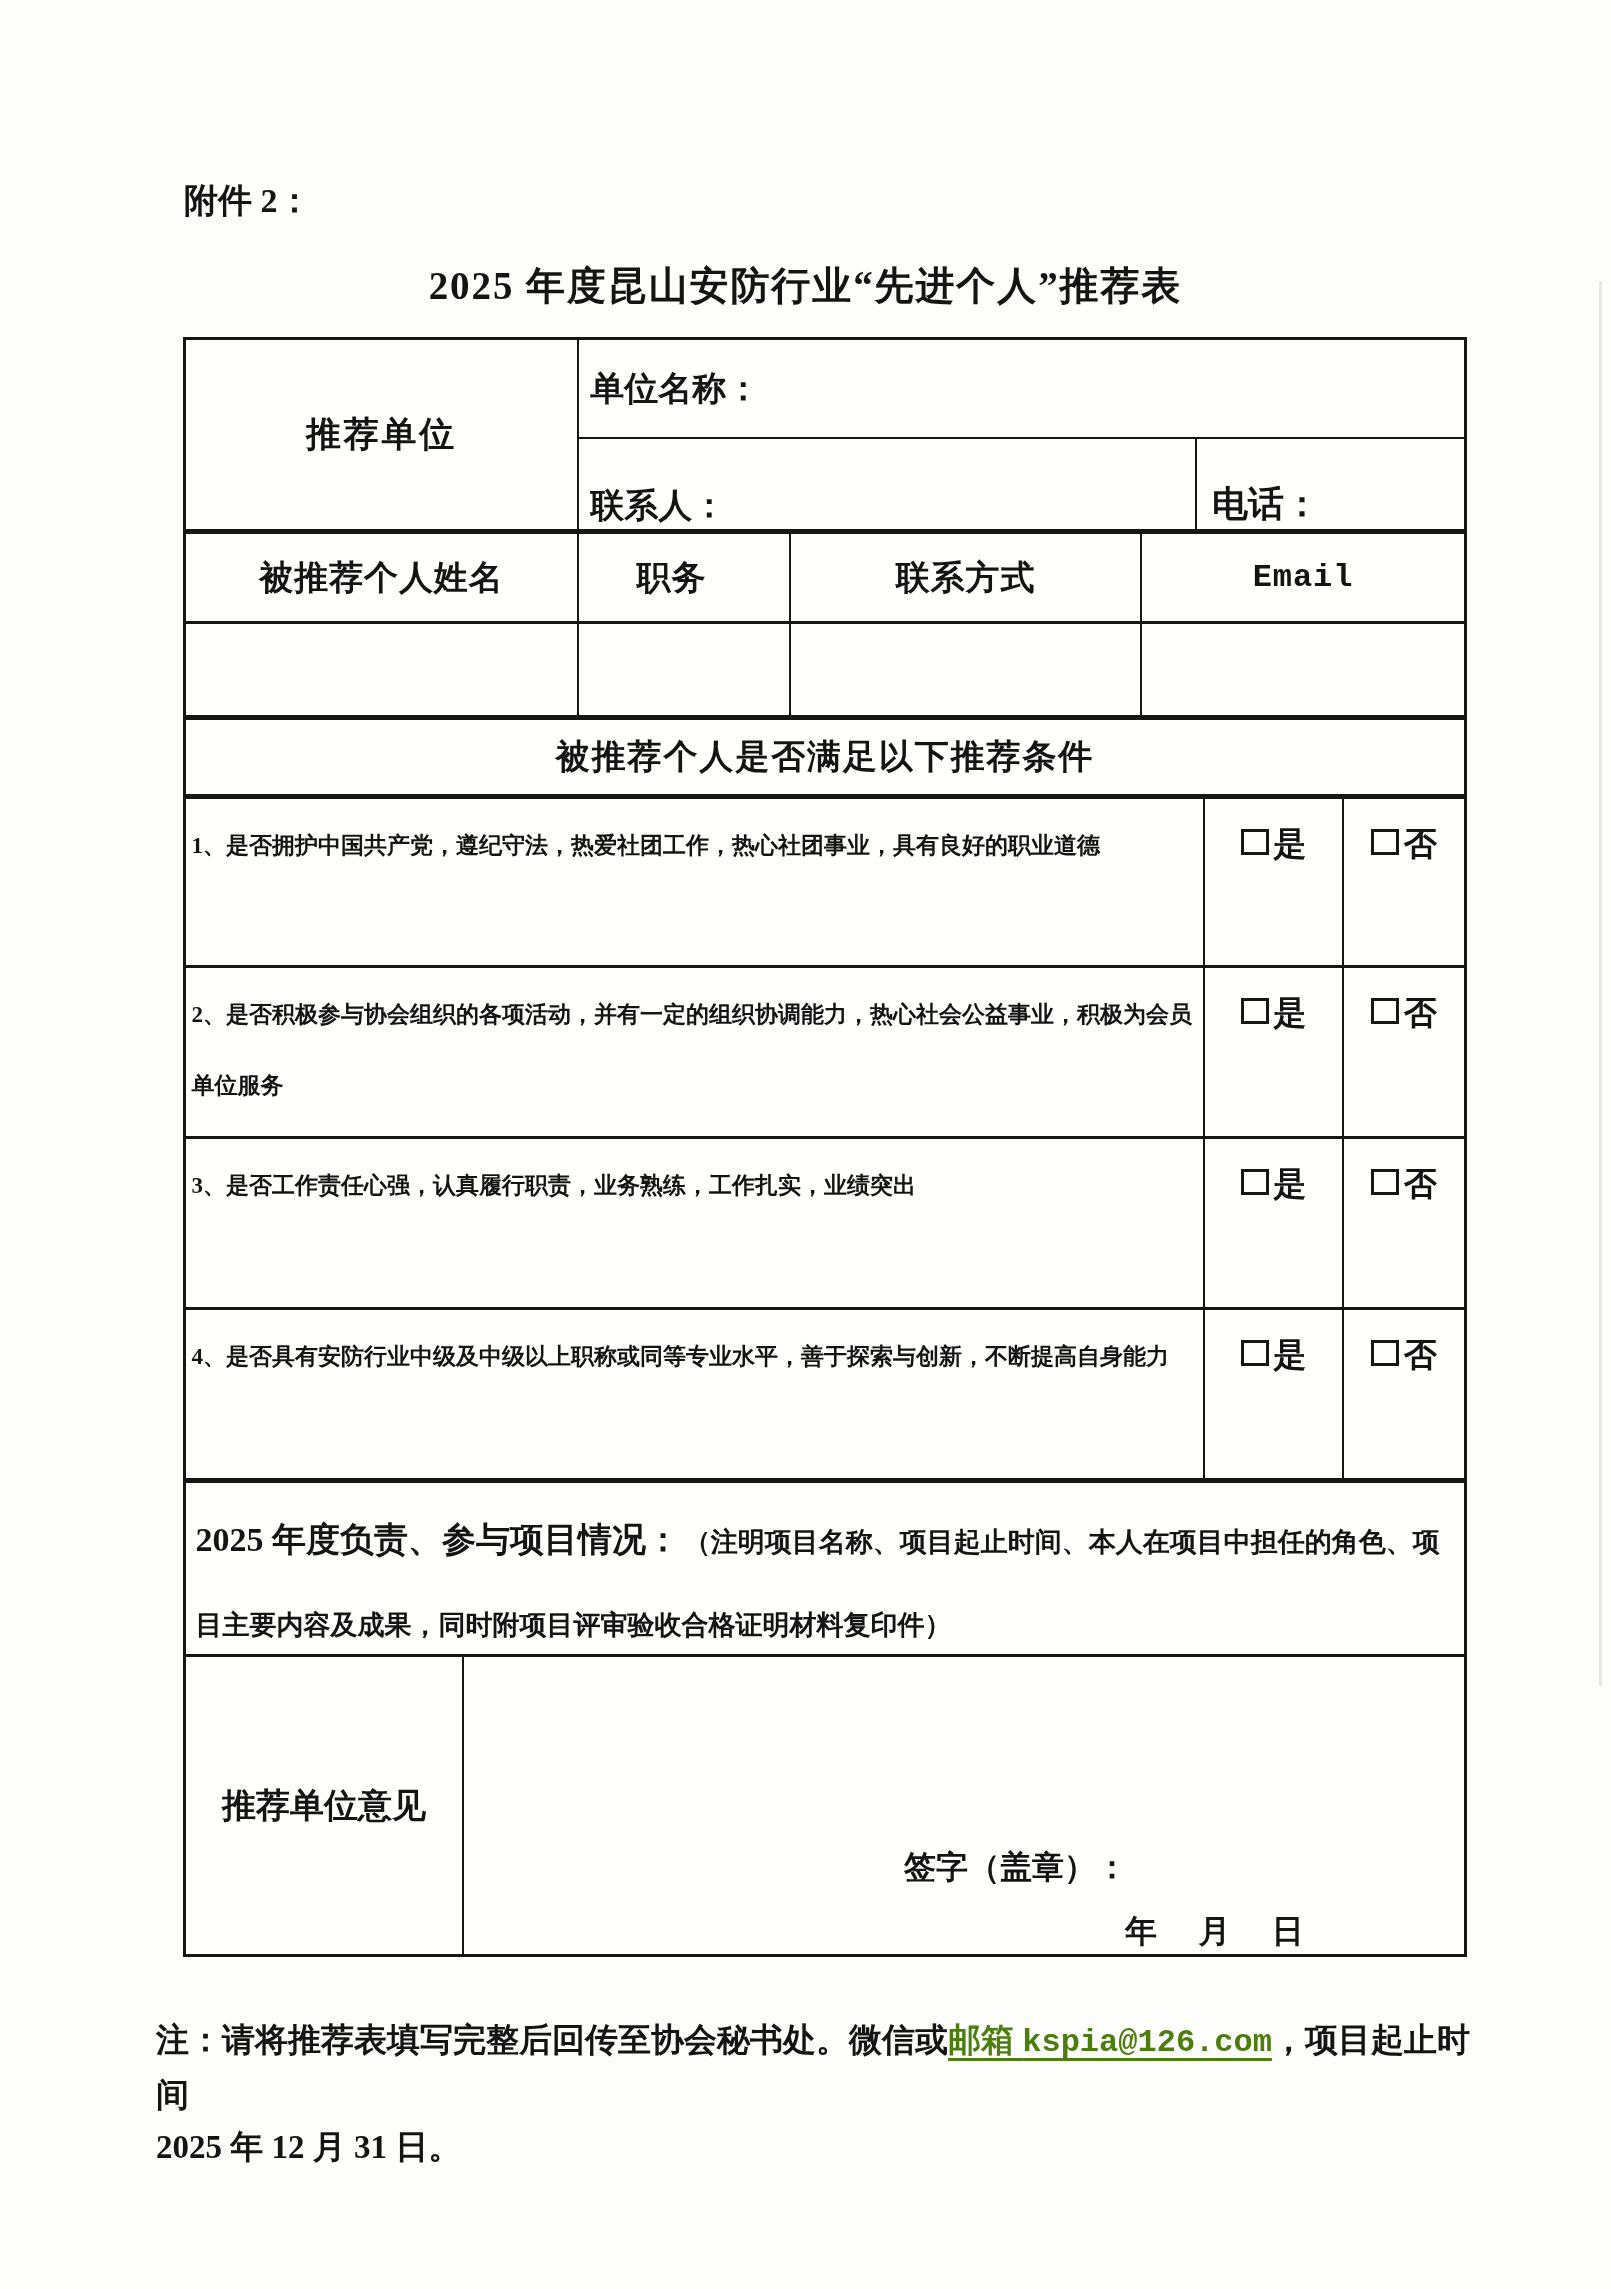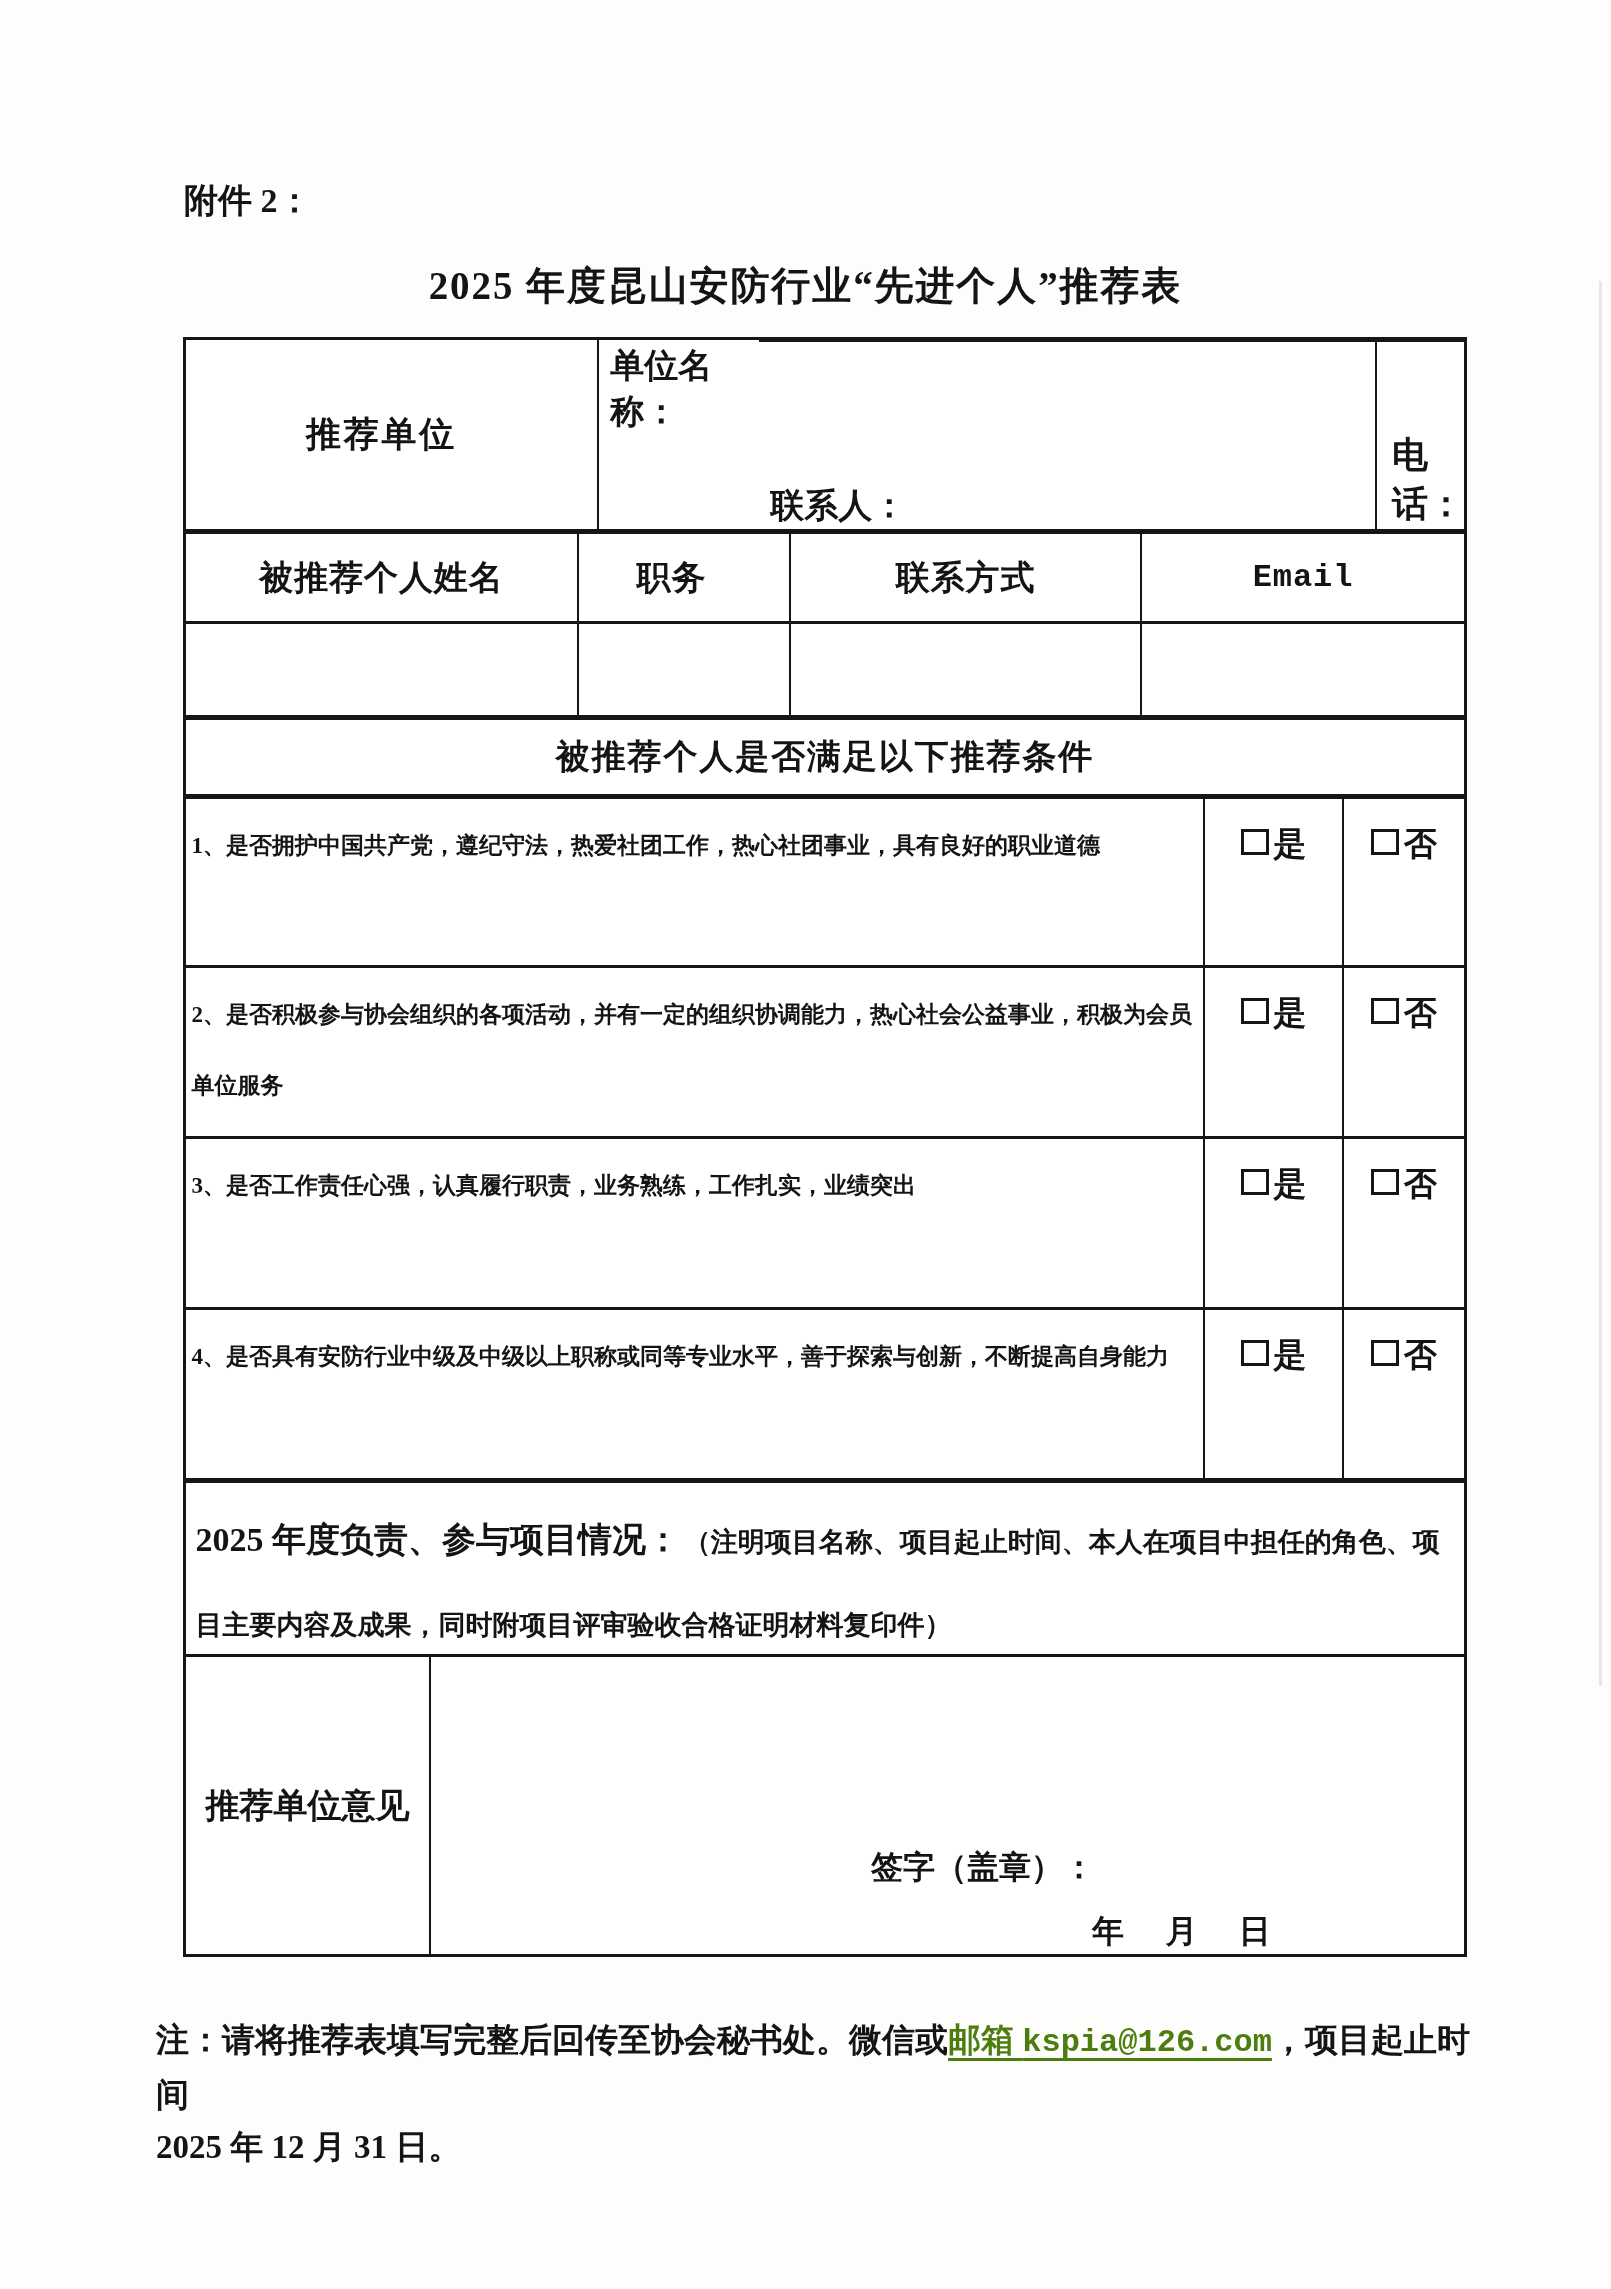--- a/index.html
+++ b/index.html
@@ -29,21 +29,21 @@
   .row:first-child { border-top: none; }
   .row.thick { border-top-width: 5.6px; }
   .bl { border-left: 2.8px solid #161616; }
 
   
   .r-head { height: 189px; }
   .c-unit {
     width: 391px; display: flex; align-items: center; justify-content: center;
     font-size: 35px; font-weight: 700; letter-spacing: 2.8px;
   }
-  .head-right { flex: 1; display: flex; flex-direction: row; margin-left: 20px; }
+  .head-right { flex: 1; display: flex; flex-direction: column; }
   .sub-unitname {
     height: 97px; display: flex; align-items: center;
     padding-left: 11.2px; font-size: 34px; font-weight: 700;
   }
   .sub-contact { flex: 1; border-top: 2.8px solid #161616; display: flex; }
   .cell-contact {
     width: 616px; display: flex; align-items: flex-end;
     padding-left: 11.2px; font-size: 34px; font-weight: 700;
   }
   .cell-phone {
@@ -79,21 +79,21 @@
   }
 
   
   .r-proj { height: 176px; }
   .proj-cell { flex: 1; padding: 17px 15px 0 9.4px; line-height: 79px; }
   .proj-title { font-size: 34px; font-weight: 700; }
   .proj-note { font-size: 27px; font-weight: 700; }
 
   
   .r-op { height: 300px; }
-  .op-label { width: 243px; display: flex; align-items: center; justify-content: center;
+  .op-label { width: 276px; display: flex; align-items: center; justify-content: center;
               font-size: 34px; font-weight: 700; }
   .op-body { flex: 1; position: relative; }
   .op-sign { position: absolute; left: 440px; top: 189px; font-size: 32px; font-weight: 700; }
   .op-date { position: absolute; left: 661px; top: 253px; font-size: 32px; font-weight: 700; letter-spacing: 4.7px; }
 
   
   .note {
     position: absolute; left: 156px; top: 2014px; width: 1330px;
     font-size: 33px; font-weight: 700; line-height: 52px;
   }

